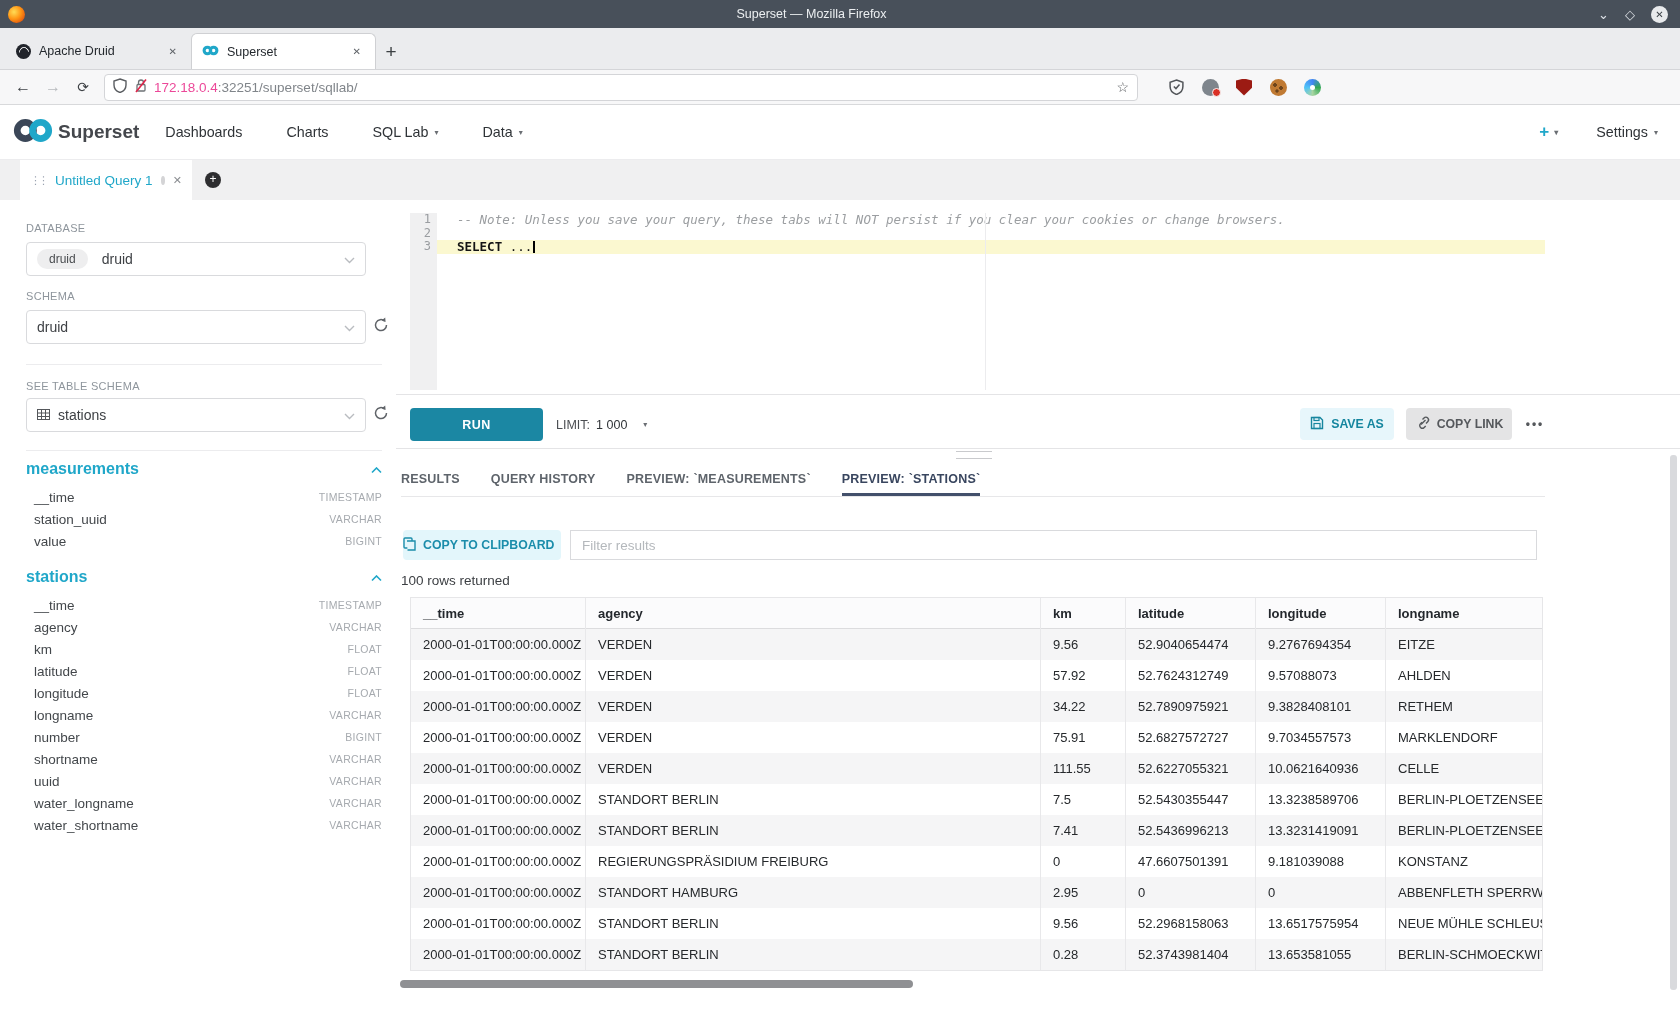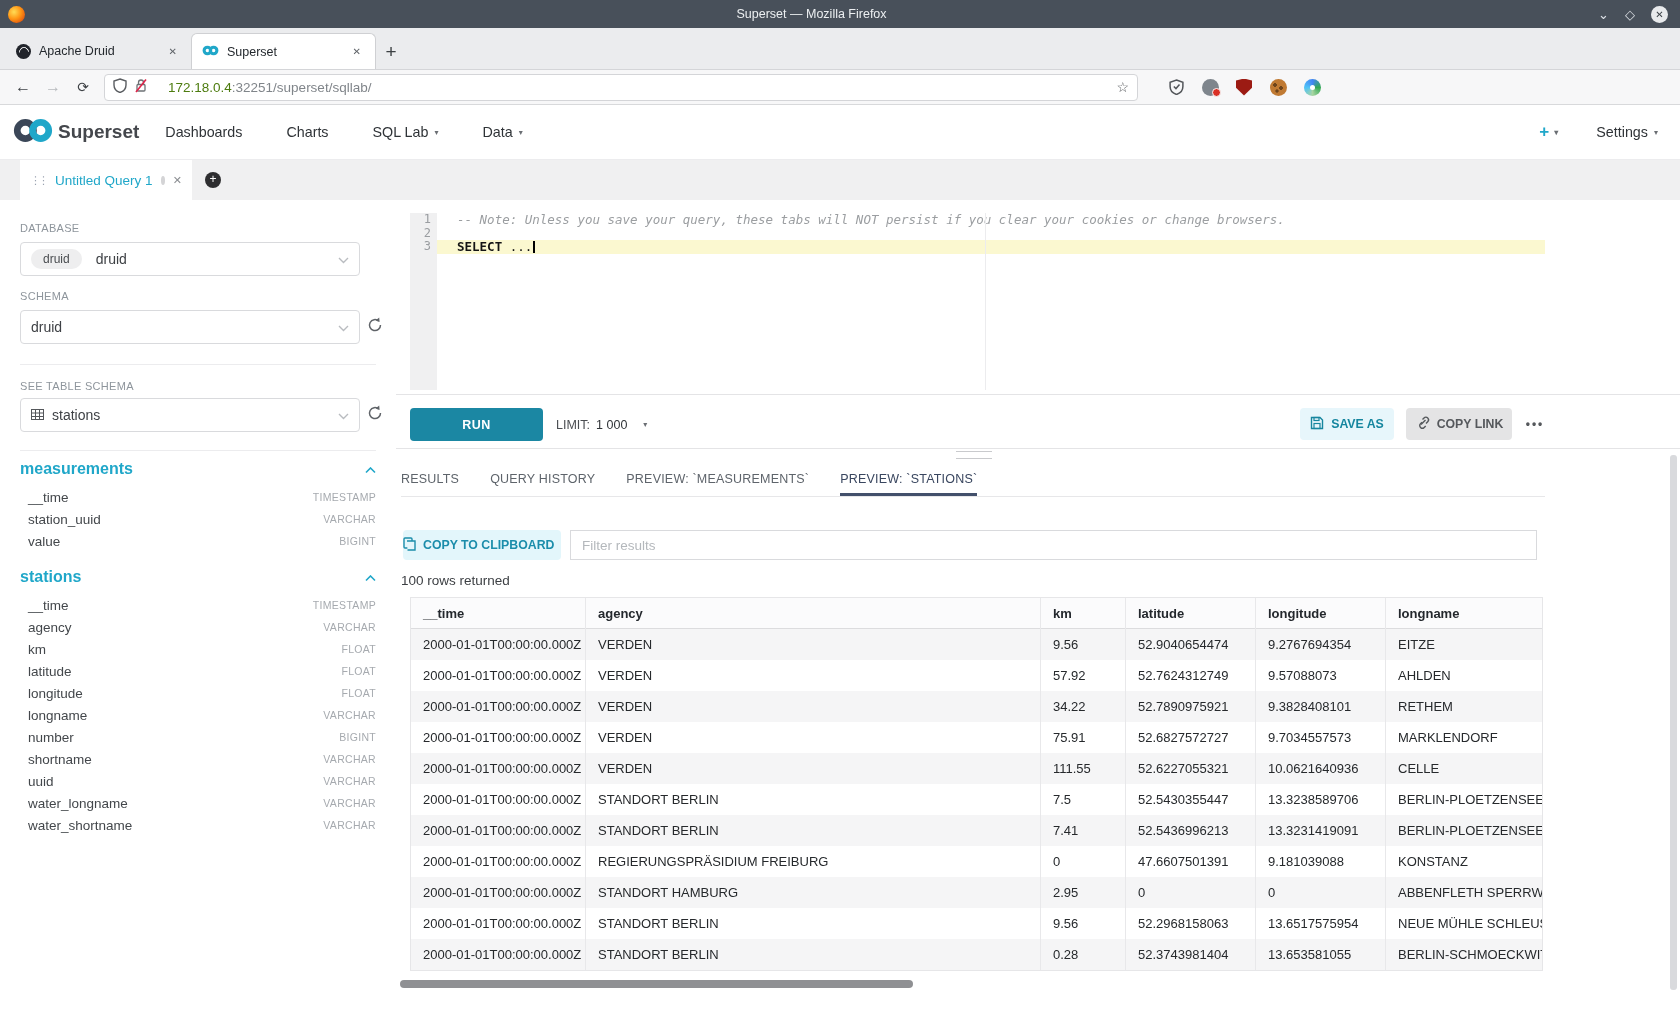--- a/index.html
+++ b/index.html
@@ -30,21 +30,21 @@
   .newtab{width:30px;height:34px;display:flex;align-items:center;justify-content:center;
           color:#3c4043;font-size:19px;font-weight:300;}
 
   
   #urlrow{position:absolute;left:0;top:70px;width:1680px;height:35px;background:#f7f7f8;
           border-bottom:1px solid #d8d9db;box-sizing:border-box;display:flex;align-items:center;}
   .navbtn{font-size:16px;color:#3e4246;width:30px;text-align:center;}
   .navbtn.disabled{color:#b7babd;}
   #urlbox{height:27px;width:1034px;margin-left:6px;background:#fff;border:1px solid #d4d5d8;border-radius:4px;
           display:flex;align-items:center;padding:0 8px;box-sizing:border-box;}
-  .url-host{font-size:13.5px;color:#4d7c0f;margin-left:20px;}
+  .url-host{font-size:13.5px;color:#ec4899;margin-left:6px;}
   .url-rest{font-size:13.5px;color:#80858a;}
   .url-star{margin-left:auto;color:#55585c;font-size:14px;}
   .ext-icons{display:flex;align-items:center;gap:14px;margin-left:28px;}
   .eico{width:20px;height:20px;display:flex;align-items:center;justify-content:center;}
   .mask-ico{width:17px;height:17px;border-radius:50%;background:#7e858c;position:relative;}
   .mask-ico::after{content:"";position:absolute;right:-2px;bottom:-1px;width:7px;height:7px;border-radius:50%;
           background:#d93025;border:1px solid #f7f7f8;}
   .ublock-ico{width:16px;height:17px;background:#9c1b13;
           clip-path:polygon(50% 0,100% 12%,100% 55%,50% 100%,0 55%,0 12%);}
   .cookie-ico{width:17px;height:17px;border-radius:50%;background:#c07a33;
@@ -73,21 +73,21 @@
   .qtab{position:absolute;left:20px;top:0;width:172px;height:40px;background:#fff;
         display:flex;align-items:center;padding:0 10px;box-sizing:border-box;}
   .drag-dots{color:#9aa2b0;font-size:11px;letter-spacing:-3px;margin-right:9px;}
   .qtab-label{color:#20a7c9;font-size:13.5px;flex:1;white-space:nowrap;}
   .qtab-dot{width:9px;height:9px;border-radius:50%;background:#d4d4d6;margin:0 8px;}
   .qtab-x{color:#8a8d91;font-size:11px;}
   .add-tab{position:absolute;left:205px;top:12px;width:16px;height:16px;border-radius:50%;background:#2e2e30;
         color:#fff;font-size:12px;line-height:15px;text-align:center;}
 
   
-  #sidebar{position:absolute;left:0;top:200px;width:396px;bottom:0;background:#fff;}
+  #sidebar{position:absolute;left:6px;top:200px;width:396px;bottom:0;background:#fff;}
   .side-label{position:absolute;left:20px;font-size:11px;color:#8e959c;letter-spacing:.3px;}
   .select-box{position:absolute;left:20px;width:340px;height:34px;border:1px solid #d9dadd;border-radius:4px;
        background:#fff;display:flex;align-items:center;padding:10px 10px;box-sizing:border-box;}
   .sel-chevron{margin-left:auto;}
   .pill{background:#eeeeef;border-radius:11px;padding:3px 12px;font-size:12px;color:#4a4d50;margin-right:14px;}
   .sel-text{font-size:14px;color:#3e4145;}
   .refresh-btn{position:absolute;left:366px;width:22px;height:22px;}
   .side-div{position:absolute;left:20px;width:356px;border-top:1px solid #ececee;}
   #schema-list{position:absolute;left:20px;top:258px;width:356px;}
   .tbl-head{height:22px;display:flex;align-items:center;justify-content:space-between;margin-bottom:6px;}
@@ -125,21 +125,21 @@
   .btn-light{position:absolute;top:208px;height:32px;border-radius:4px;display:flex;align-items:center;
        justify-content:center;gap:7px;font-size:12.3px;font-weight:bold;}
   #saveas{left:904px;width:94px;background:#e7f6fb;color:#16869f;}
   #copylink{left:1010px;width:106px;background:#e4e4e5;color:#55585c;}
   #morebtn{position:absolute;left:1124px;top:208px;width:30px;height:32px;display:flex;align-items:center;
        justify-content:center;color:#55585c;font-size:12px;letter-spacing:2px;font-weight:bold;}
 
   
   #rtabs{position:absolute;left:5px;top:252px;width:1144px;height:45px;display:flex;align-items:flex-end;
        gap:31px;border-bottom:1px solid #e7e7e9;box-sizing:border-box;}
-  .rtab{font-size:12.5px;font-weight:normal;color:#5e646b;letter-spacing:.2px;padding-bottom:10px;position:relative;}
+  .rtab{font-size:12.5px;font-weight:bold;color:#5e646b;letter-spacing:.2px;padding-bottom:10px;position:relative;}
   .rtab.active{color:#39465f;}
   .rtab.active::after{content:"";position:absolute;left:0;right:0;bottom:0;height:3px;background:#43506b;}
 
   
   #copybtn{position:absolute;left:7px;top:330px;width:158px;height:30px;background:#e3f6fb;border-radius:4px;
        color:#1b8dab;font-size:12.3px;font-weight:bold;display:flex;align-items:center;gap:7px;}
   #filterinput{position:absolute;left:174px;top:330px;width:967px;height:30px;border:1px solid #d9dadd;
        box-sizing:border-box;padding:0 11px;font-size:13.5px;color:#3e4145;font-family:"Liberation Sans",sans-serif;}
   #filterinput::placeholder{color:#b4b8bc;}
   #rowsret{position:absolute;left:5px;top:373px;font-size:13.5px;color:#3c3f43;}

